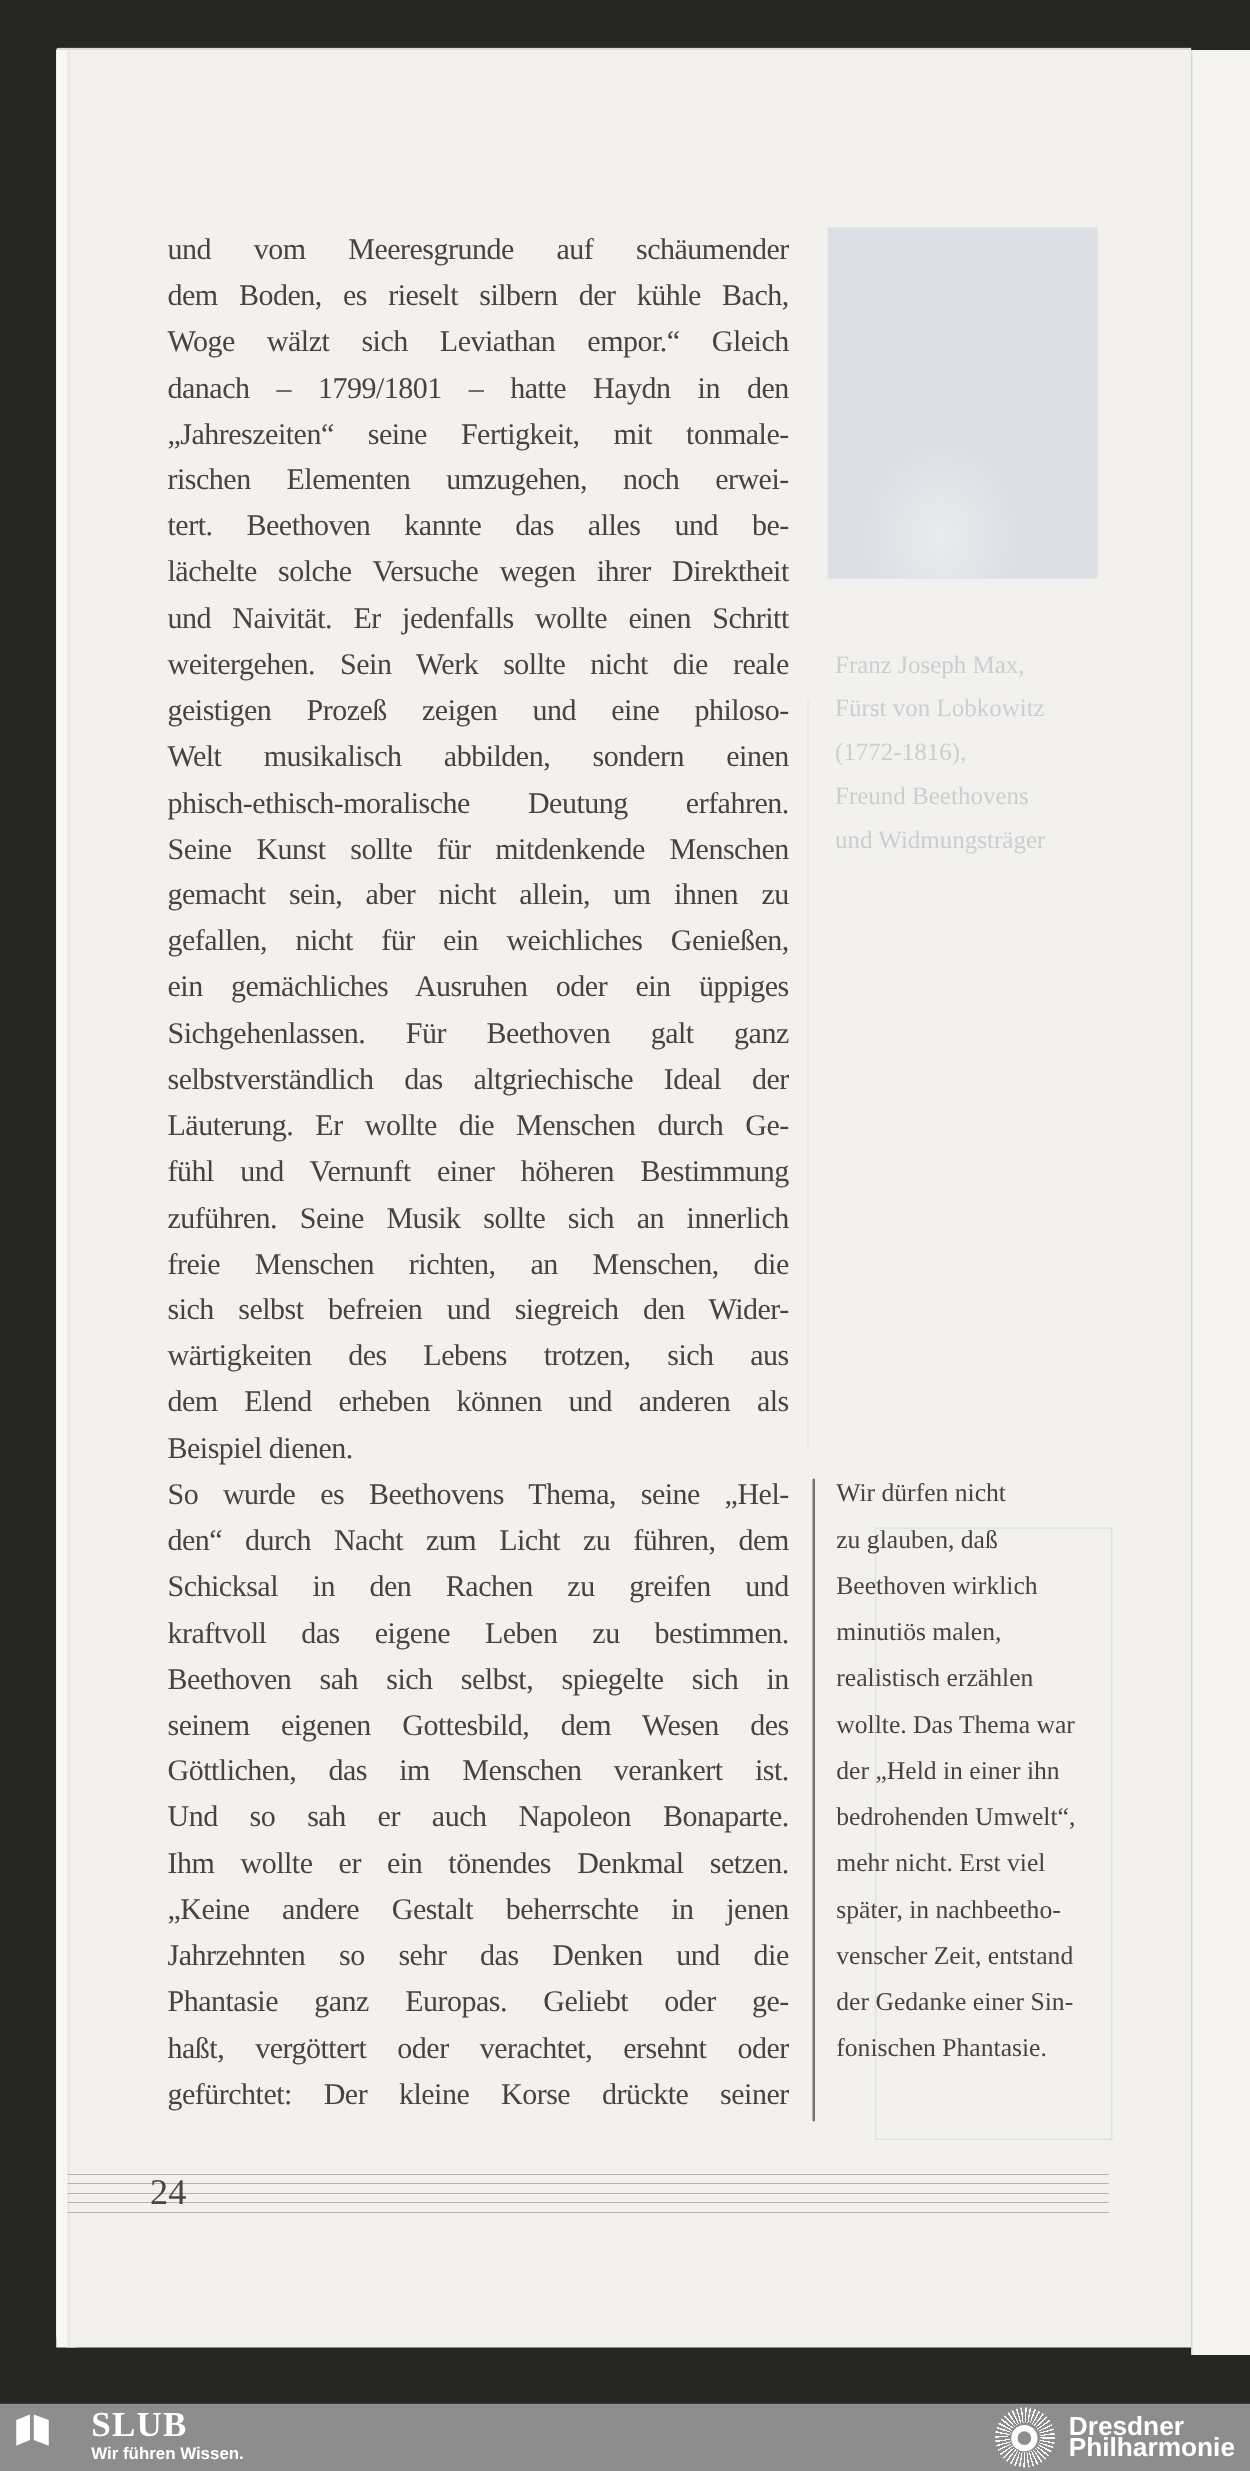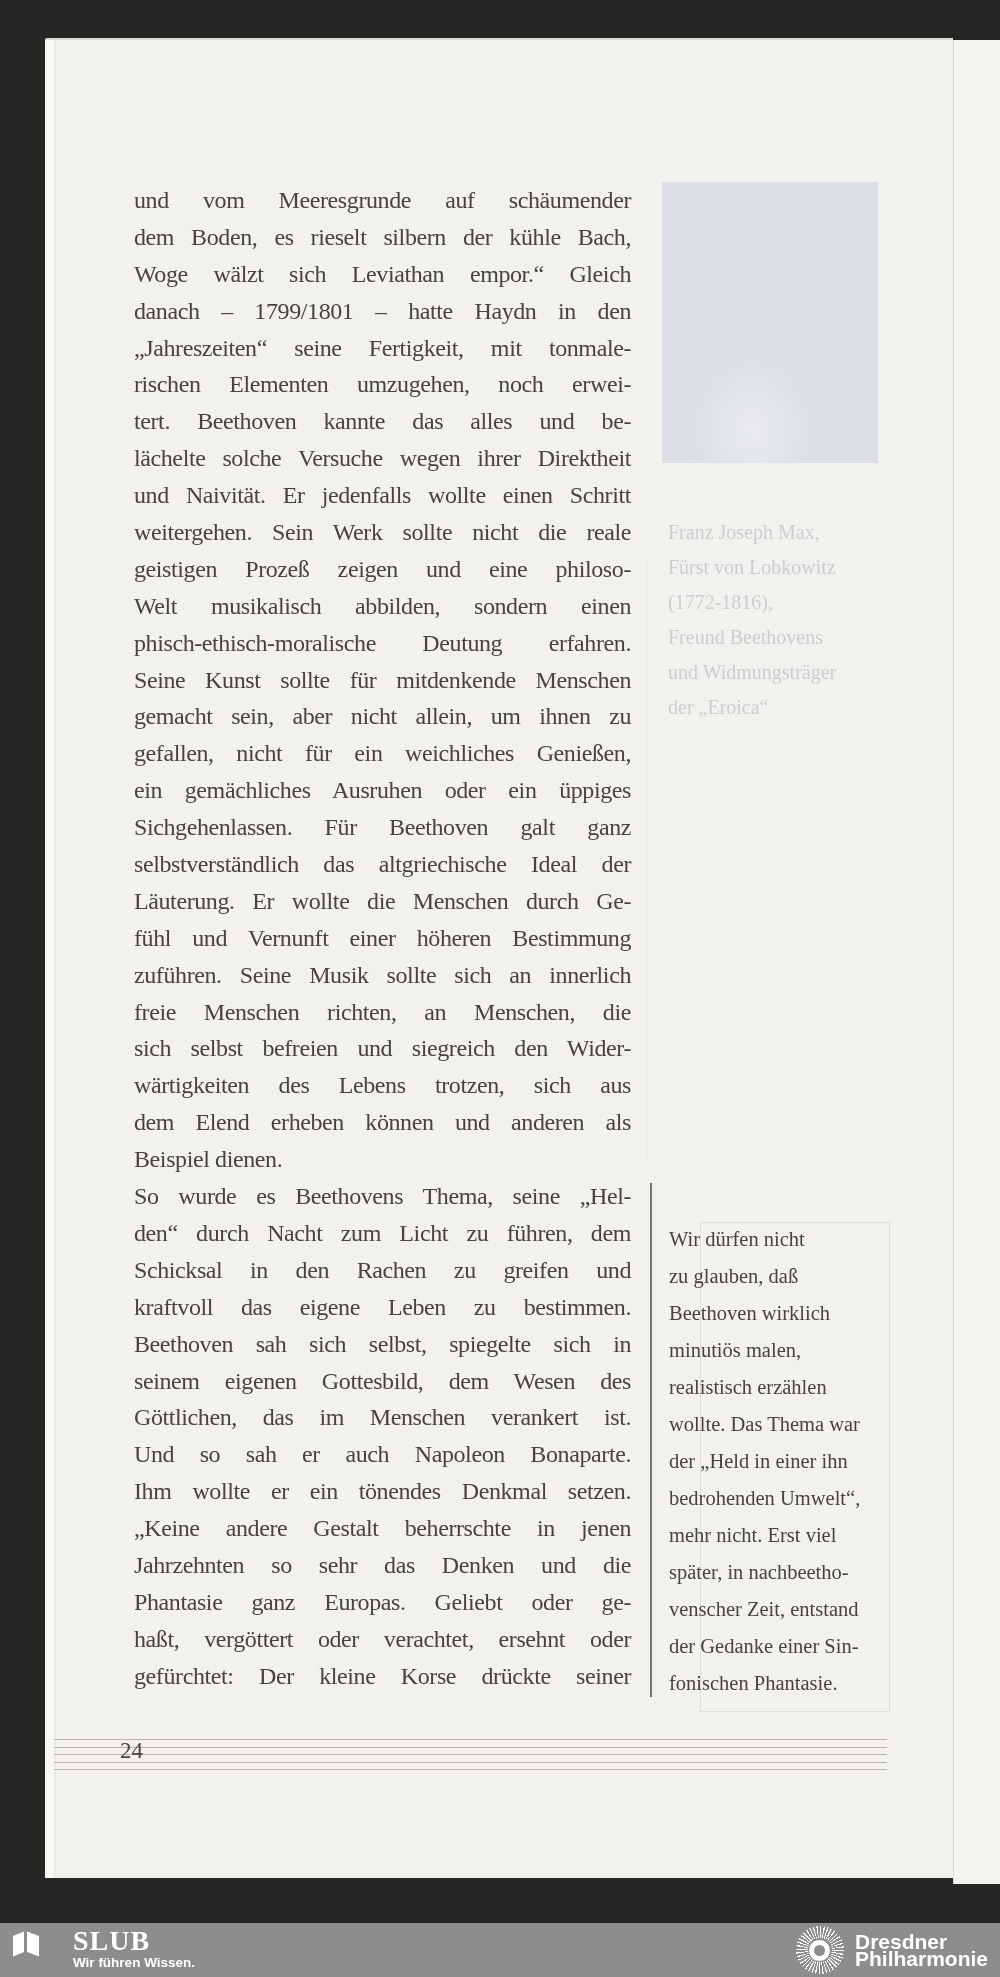--- a/index.html
+++ b/index.html
@@ -23,26 +23,26 @@
   .ghost-box{position:absolute;left:700px;top:1222px;width:188px;height:488px;
         border:1px solid rgba(120,128,140,0.16);}
   
   .main-col{position:absolute;left:134px;top:182px;width:497px;
         font-size:24px;line-height:36.9px;letter-spacing:-0.4px;color:#48433e;}
   .main-col .tline{text-align:justify;text-align-last:justify;text-justify:inter-word;height:36.9px;overflow:visible;}
   .para1 .tline:last-child{text-align-last:left;}
   
   .rule{position:absolute;left:650px;top:1183px;width:2px;height:514px;background:#55524f;opacity:.8;}
   .note-col{position:absolute;left:669px;top:1177px;width:222px;
-        font-size:20.5px;line-height:37px;color:#48433e;margin-top:44px;}
+        font-size:20.5px;line-height:37px;color:#48433e;}
   .note-col .tline{height:37px;white-space:nowrap;}
   
   .staff{position:absolute;left:54px;top:1739px;width:833px;height:32px;
         background:repeating-linear-gradient(to bottom,#bab4ac 0,#bab4ac 1px,rgba(0,0,0,0) 1px,rgba(0,0,0,0) 7.6px);}
-  .folio{position:absolute;left:120px;top:1738px;font-size:23px;color:#4a453f;}
+  .folio{position:absolute;left:120px;top:1738px;font-size:29px;color:#4a453f;}
   
   .footer{position:absolute;left:0;top:1923px;width:1000px;height:54px;background:#8d8d8d;color:#fff;}
   .slub-block{position:absolute;left:12px;top:4px;display:flex;align-items:flex-start;gap:20px;}
   .book-icon{width:28px;height:28px;margin-top:3px;}
   .slub-text{margin-left:13px;}
   .slub-word{font-family:"Liberation Serif",serif;font-weight:bold;font-size:28px;line-height:28px;letter-spacing:1px;}
   .slub-tag{font-family:"Liberation Sans",sans-serif;font-weight:bold;font-size:13.5px;line-height:16px;}
   .phil-block{position:absolute;right:12px;top:3px;display:flex;align-items:center;}
   .star-icon{position:relative;width:48px;height:48px;margin-right:11px;}
   .star-rays{position:absolute;inset:0;border-radius:50%;
@@ -63,21 +63,20 @@
   </div>
   <div class="page2"></div>
 
   <div class="ghost-img"></div>
   <div class="caption">
       <div class="tline">Franz Joseph Max,</div>
       <div class="tline">Fürst von Lobkowitz</div>
       <div class="tline">(1772-1816),</div>
       <div class="tline">Freund Beethovens</div>
       <div class="tline">und Widmungsträger</div>
-      <div class="tline">der „Eroica“</div>
     </div>
   <div class="ghost-vline"></div>
   <div class="ghost-box"></div>
 
   <div class="main-col">
     <div class="para1">
         <div class="tline">und vom Meeresgrunde auf schäumender</div>
         <div class="tline">dem Boden, es rieselt silbern der kühle Bach,</div>
         <div class="tline">Woge wälzt sich Leviathan empor.“ Gleich</div>
         <div class="tline">danach – 1799/1801 – hatte Haydn in den</div>

